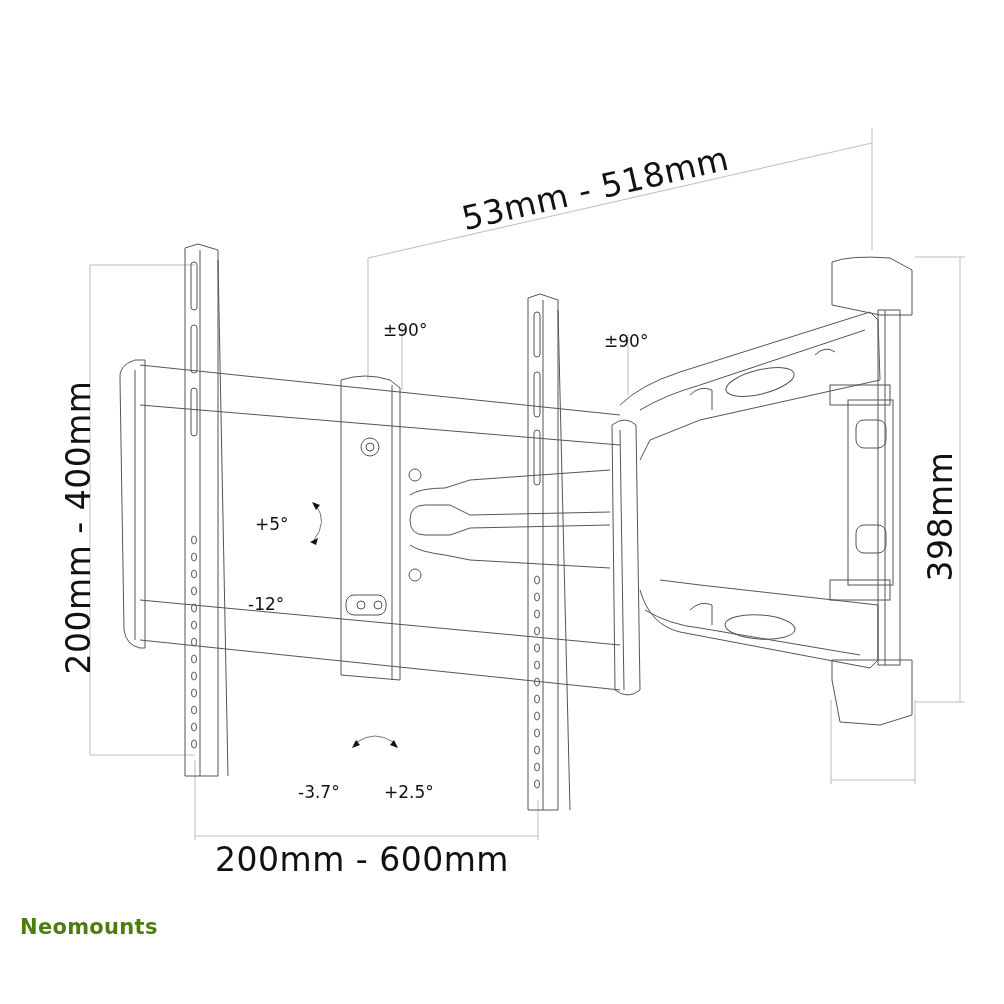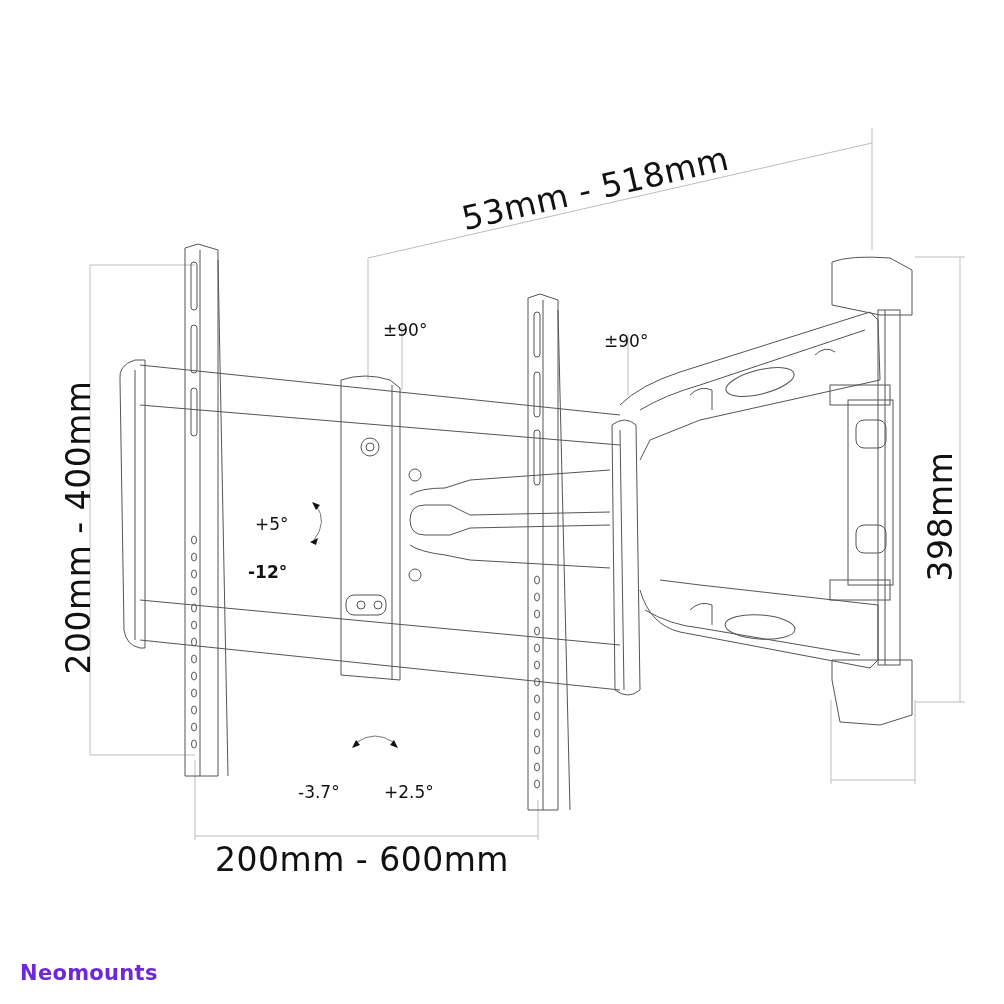--- a/index.html
+++ b/index.html
@@ -3,21 +3,21 @@
 <meta charset="utf-8">
 <style>
   html,body{margin:0;padding:0;background:#ffffff;}
   body{width:1004px;height:1004px;position:relative;overflow:hidden;font-family:"DejaVu Sans","Liberation Sans",sans-serif;}
   #stage{position:absolute;left:0;top:0;width:1004px;height:1004px;}
   svg{position:absolute;left:0;top:0;}
   .dim-label{position:absolute;color:#111111;white-space:nowrap;font-family:"DejaVu Sans",sans-serif;}
   .big{font-size:33px;letter-spacing:0.5px;}
   .small{font-size:17px;font-family:"DejaVu Sans",sans-serif;margin-top:24px;}
   .rot-diag{transform-origin:0 0;}
-  .logo{position:absolute;left:20px;top:961px;font-size:21px;font-weight:bold;color:#6d28d9;font-family:"DejaVu Sans",sans-serif;letter-spacing:0.3px;}
+  .logo{position:absolute;left:20px;top:915px;font-size:21px;font-weight:bold;color:#4d7c0f;font-family:"DejaVu Sans",sans-serif;letter-spacing:0.3px;}
 </style>
 </head>
 <body>
 
 <div id="stage">
 
 <svg width="1004" height="1004" viewBox="0 0 1004 1004">
   <g fill="none" stroke="#bdbdbd" stroke-width="1">
 
     <line x1="368" y1="258" x2="872" y2="143"></line>
@@ -153,19 +153,19 @@
 <div class="dim-label big" style="left:-82px;top:508px;transform:rotate(-90deg);transform-origin:center;width:320px;text-align:center;">200mm - 400mm</div>
 
 <div class="dim-label big" style="left:215px;top:840px;text-align:center;">200mm - 600mm</div>
 
 <div class="dim-label big" style="left:865px;top:497px;transform:rotate(-90deg);transform-origin:center;width:150px;text-align:center;">398mm</div>
 
 
 <div class="dim-label small" style="left:383px;top:296px;">±90°</div>
 <div class="dim-label small" style="left:604px;top:307px;">±90°</div>
 <div class="dim-label small" style="left:255px;top:490px;">+5°</div>
-<div class="dim-label small" style="left:248px;top:538px;font-weight:bold;">-12°</div>
+<div class="dim-label small" style="left:248px;top:570px;">-12°</div>
 <div class="dim-label small" style="left:298px;top:758px;">-3.7°</div>
 <div class="dim-label small" style="left:384px;top:758px;">+2.5°</div>
 
 <div class="logo">Neomounts</div>
 
 </div>
 
 </body></html>

